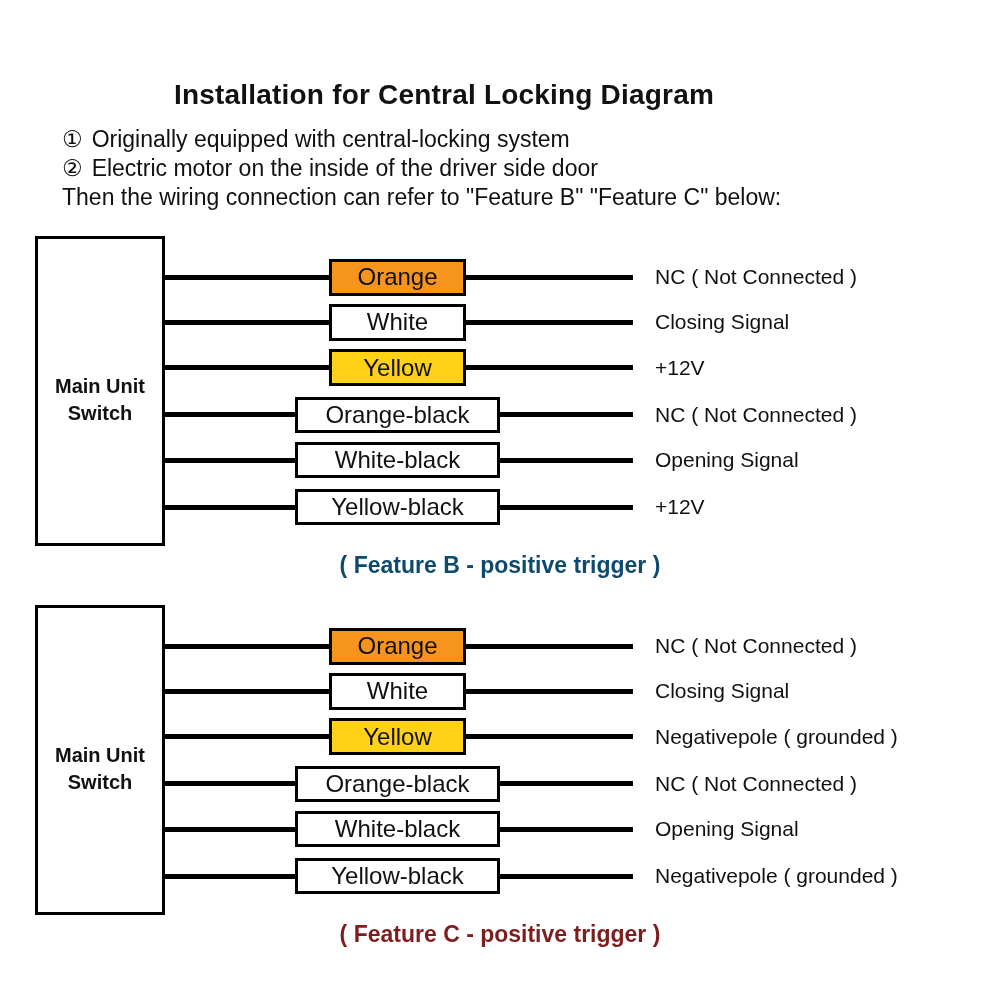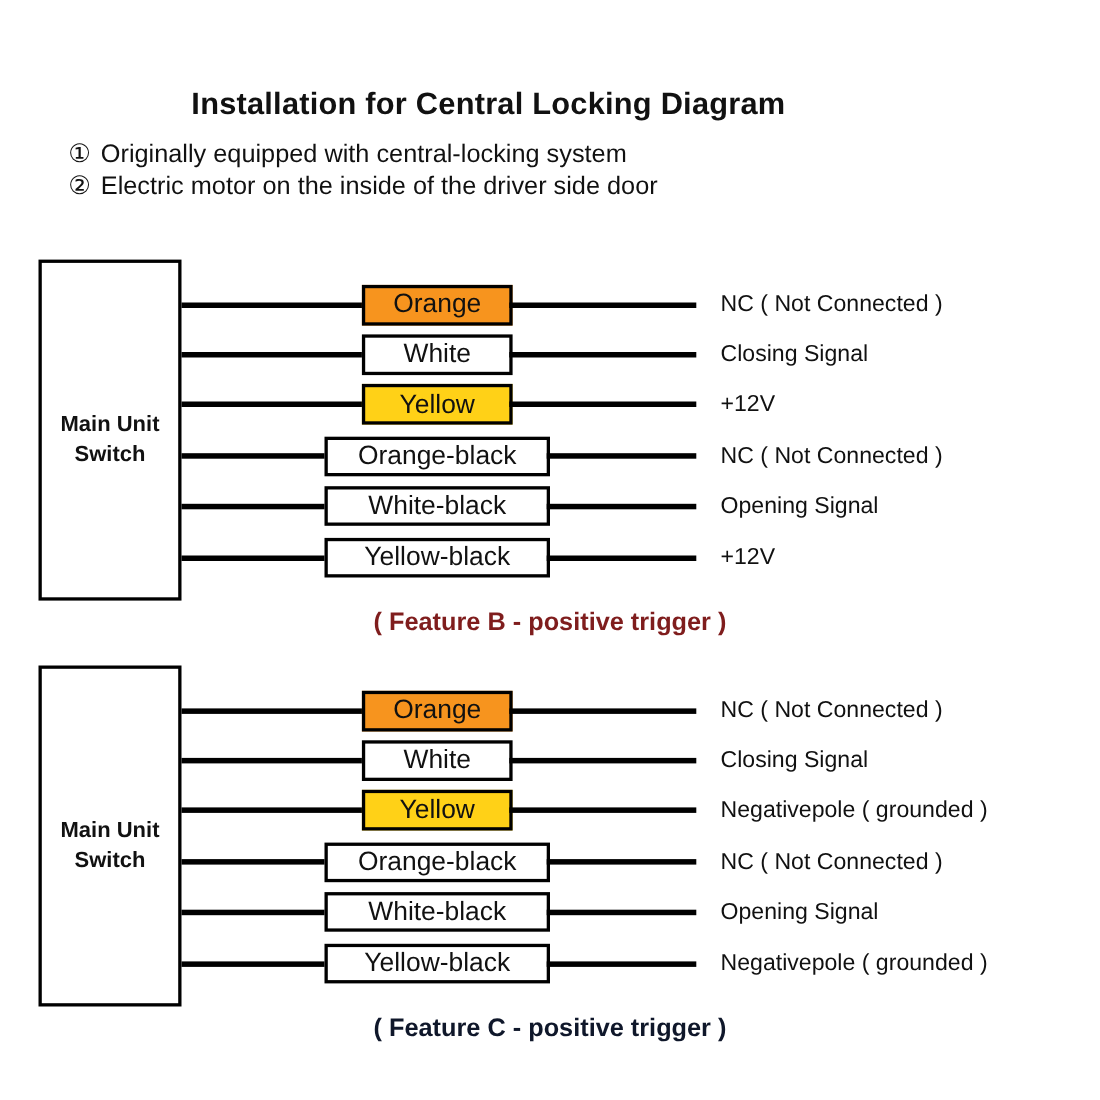--- a/index.html
+++ b/index.html
@@ -74,20 +74,21 @@
 <div id="page">
 
   <div class="title">Installation for Central Locking Diagram</div>
 
   <div class="note-line" style="top:126px;">
     <span class="note-bullet">①</span><span>Originally equipped with central-locking system</span>
   </div>
   <div class="note-line" style="top:155px;">
     <span class="note-bullet">②</span><span>Electric motor on the inside of the driver side door</span>
   </div>
+  <div class="note-line" style="top:184px;">Then the wiring connection can refer to "Feature B" "Feature C" below:</div>
 
   <div class="section" style="top:236px;">
     <div class="main-box">
       <div class="main-box-label">
         <div>Main Unit</div>
         <div>Switch</div>
       </div>
     </div>
     <div>
         <div class="wire" style="left: 165px; top: 38.5px; width: 167px; height: 5px; background: rgb(0, 0, 0);"></div>
@@ -108,21 +109,21 @@
         <div class="desc" style="left: 655px; top: 163.5px; width: 340px; height: 30px;">NC ( Not Connected )</div>
         <div class="wire" style="left: 165px; top: 221.5px; width: 133px; height: 5px; background: rgb(0, 0, 0);"></div>
         <div class="label-box" style="left: 295px; top: 206px; width: 205px; height: 36px; background: rgb(255, 255, 255);">White-black</div>
         <div class="wire" style="left: 497px; top: 221.5px; width: 136px; height: 5px; background: rgb(0, 0, 0);"></div>
         <div class="desc" style="left: 655px; top: 209px; width: 340px; height: 30px;">Opening Signal</div>
         <div class="wire" style="left: 165px; top: 268.5px; width: 133px; height: 5px; background: rgb(0, 0, 0);"></div>
         <div class="label-box" style="left: 295px; top: 253px; width: 205px; height: 36px; background: rgb(255, 255, 255);">Yellow-black</div>
         <div class="wire" style="left: 497px; top: 268.5px; width: 136px; height: 5px; background: rgb(0, 0, 0);"></div>
         <div class="desc" style="left: 655px; top: 256px; width: 340px; height: 30px;">+12V</div>
       </div>
-    <div class="caption" style="color: #7f1d1d;">( Feature B - positive trigger )</div>
+    <div class="caption" style="color: #0c4a6e;">( Feature B - positive trigger )</div>
   </div>
 
   <div class="section" style="top:605px;">
     <div class="main-box">
       <div class="main-box-label">
         <div>Main Unit</div>
         <div>Switch</div>
       </div>
     </div>
     <div>
@@ -144,16 +145,16 @@
         <div class="desc" style="left: 655px; top: 163.5px; width: 340px; height: 30px;">NC ( Not Connected )</div>
         <div class="wire" style="left: 165px; top: 221.5px; width: 133px; height: 5px; background: rgb(0, 0, 0);"></div>
         <div class="label-box" style="left: 295px; top: 206px; width: 205px; height: 36px; background: rgb(255, 255, 255);">White-black</div>
         <div class="wire" style="left: 497px; top: 221.5px; width: 136px; height: 5px; background: rgb(0, 0, 0);"></div>
         <div class="desc" style="left: 655px; top: 209px; width: 340px; height: 30px;">Opening Signal</div>
         <div class="wire" style="left: 165px; top: 268.5px; width: 133px; height: 5px; background: rgb(0, 0, 0);"></div>
         <div class="label-box" style="left: 295px; top: 253px; width: 205px; height: 36px; background: rgb(255, 255, 255);">Yellow-black</div>
         <div class="wire" style="left: 497px; top: 268.5px; width: 136px; height: 5px; background: rgb(0, 0, 0);"></div>
         <div class="desc" style="left: 655px; top: 256px; width: 340px; height: 30px;">Negativepole ( grounded )</div>
       </div>
-    <div class="caption" style="color: #0f172a;">( Feature C - positive trigger )</div>
+    <div class="caption" style="color: #7f1d1d;">( Feature C - positive trigger )</div>
   </div>
 
 </div>
 
 </body></html>

